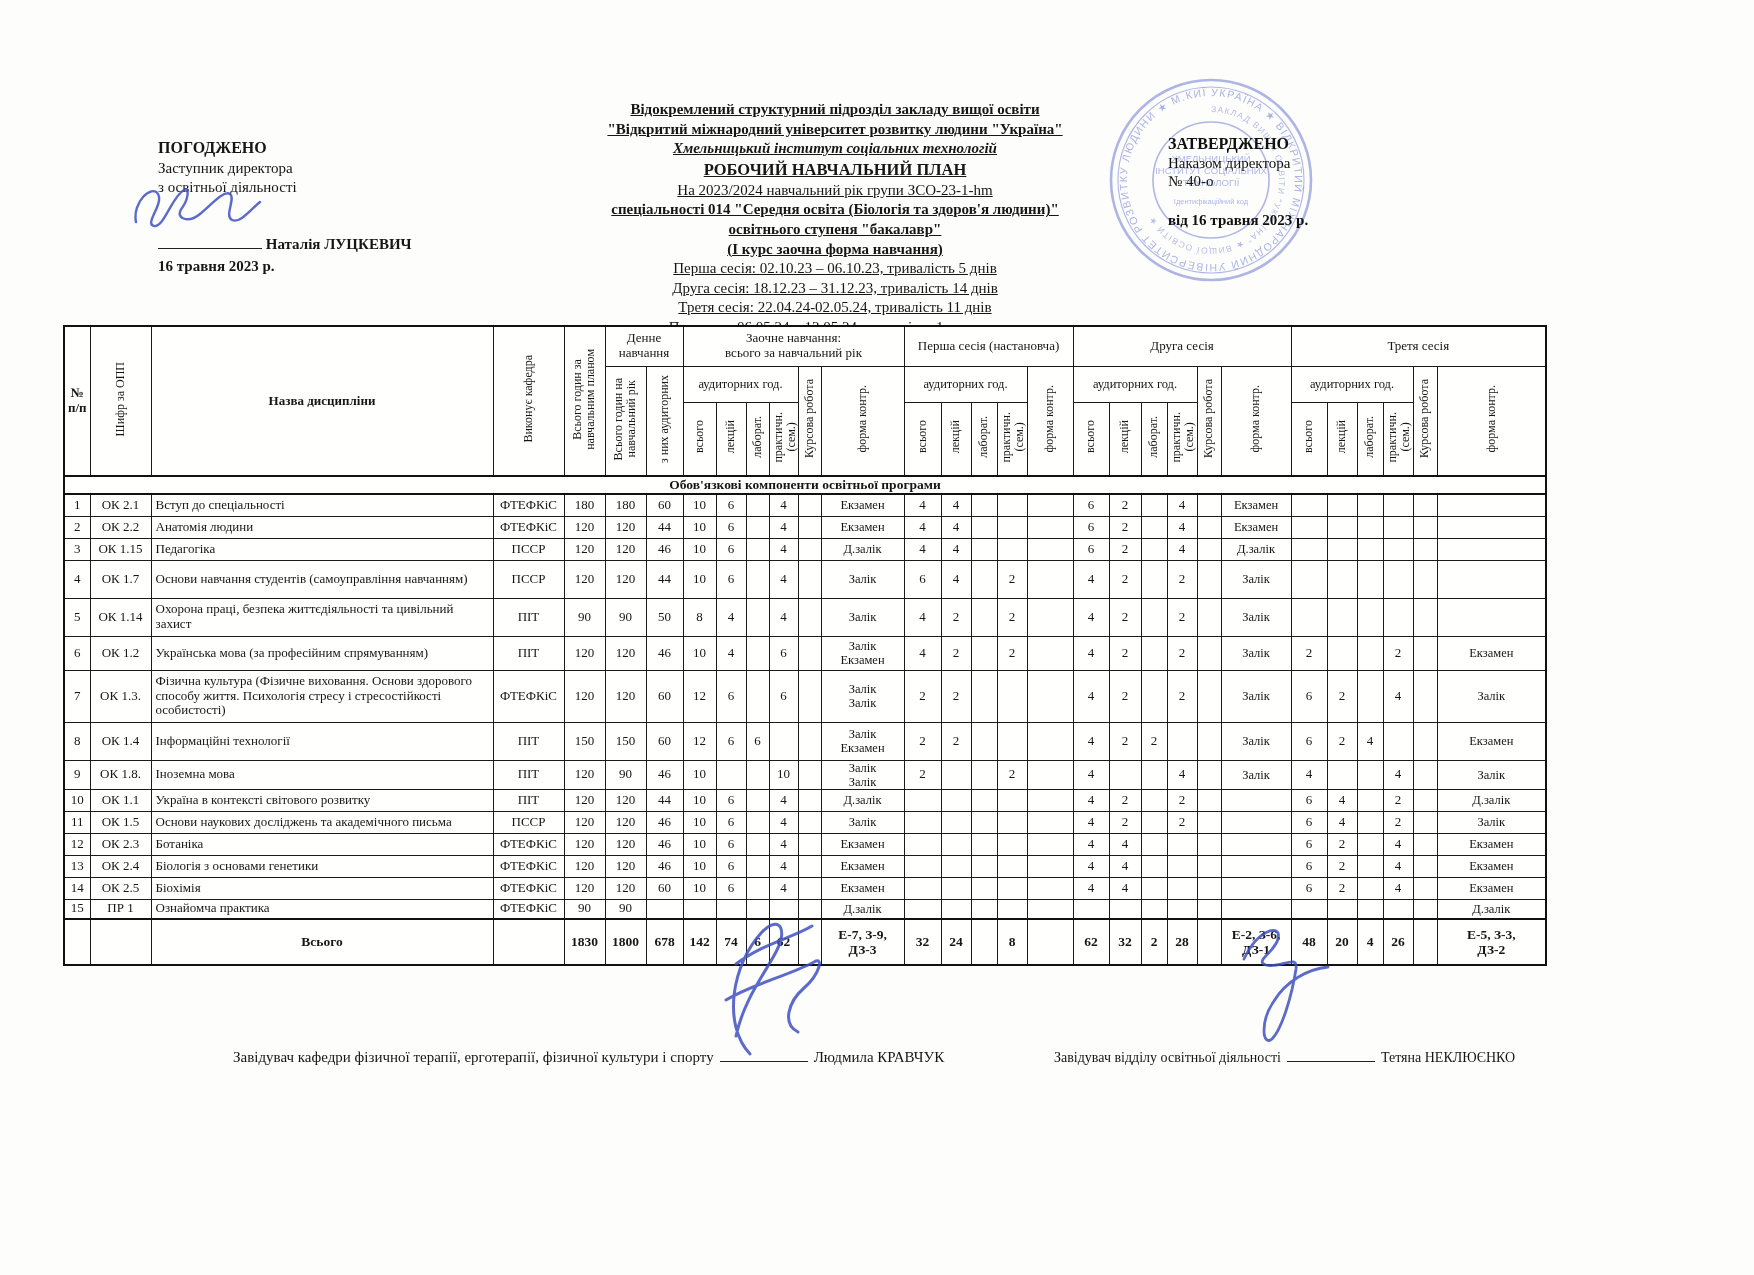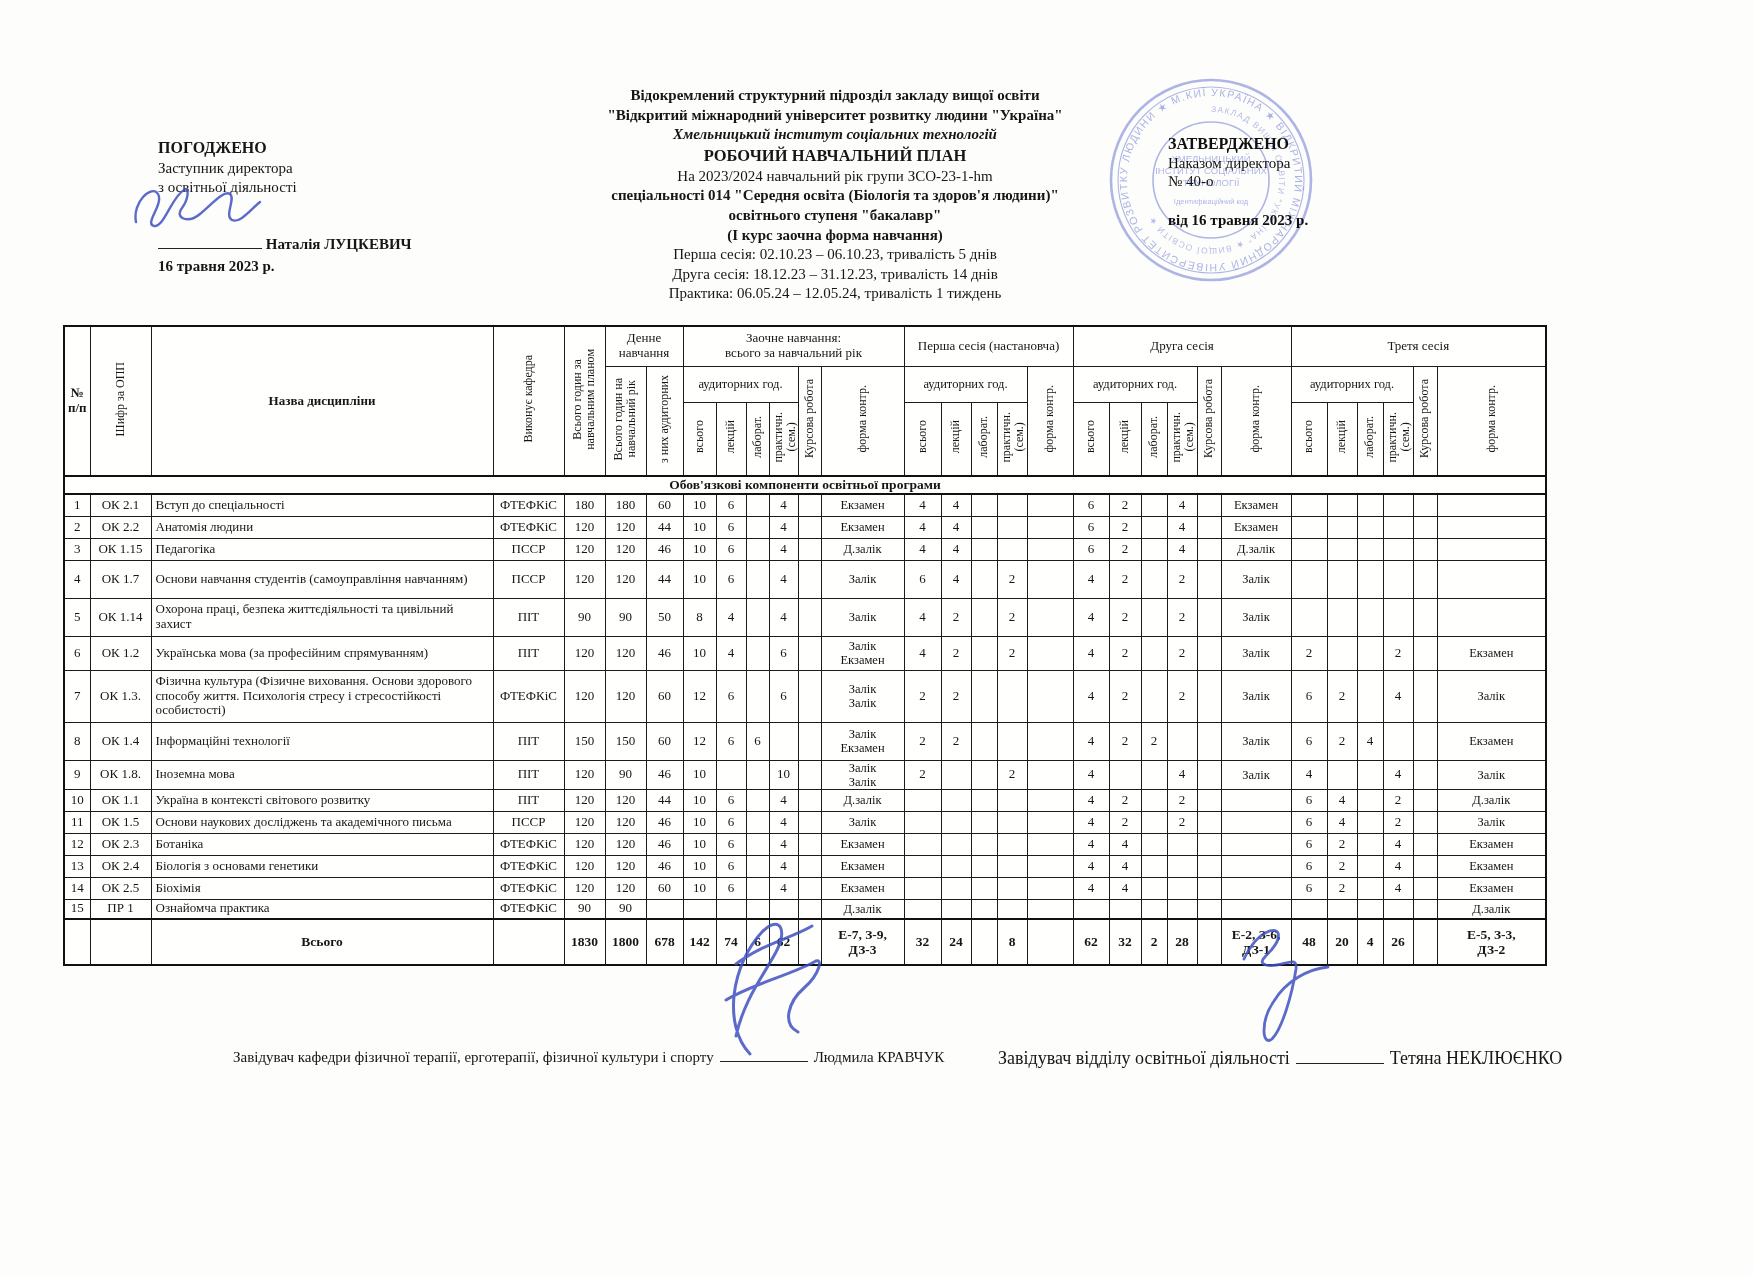--- a/index.html
+++ b/index.html
@@ -5,21 +5,21 @@
   html,body{margin:0;padding:0;}
   body{
     width:1754px;height:1275px;position:relative;
     background:#fdfdfb;
     font-family:"Liberation Serif","DejaVu Serif",serif;
     color:#161616;
     overflow:hidden;
   }
   .abs{position:absolute;}
   
-  .doc-header{left:420px;top:86px;width:830px;text-align:center;line-height:19.6px;font-size:15px;}
+  .doc-header{left:420px;top:100px;width:830px;text-align:center;line-height:19.6px;font-size:15px;text-decoration:underline;}
   .doc-header .b{font-weight:bold;}
   .doc-header .i{font-style:italic;}
   .doc-header .big{font-size:16.5px;line-height:22px;}
   
   .approve-left{left:158px;top:138px;width:300px;font-size:15px;line-height:19px;}
   .approve-left .ttl{font-weight:bold;font-size:16px;margin-bottom:2px;}
   .sign-row{margin-top:38px;}
   .sigline{display:inline-block;width:104px;border-bottom:1.3px solid #222;height:13px;}
   .person{font-weight:bold;font-size:15px;}
   .date-line{font-weight:bold;margin-top:3px;}
@@ -45,37 +45,38 @@
   td.c-name{text-align:left;padding:1px 4px;}
   td.c-forma{white-space:pre-line;font-size:12.5px;}
   tr.section-row td{font-weight:bold;font-size:13.5px;border-top:2px solid #111;border-bottom:2px solid #111;}
   tr.totals td{font-weight:bold;border-top:2px solid #111;font-size:13.5px;}
   tr.totals td.c-center{text-align:center;}
   
   .sig{pointer-events:none;z-index:6;}
   .sig path{fill:none;stroke:#3f51c1;stroke-linecap:round;opacity:.85;}
   
   .footer-left{left:233px;top:1048px;font-size:15px;}
-  .footer-right{left:998px;top:1048px;font-size:18px;}
+  .footer-right{left:1054px;top:1048px;font-size:14px;}
   .f-sigline{display:inline-block;width:88px;border-bottom:1.3px solid #222;height:13px;margin:0 6px;}
 </style>
 </head>
 <body>
 
 <div class="abs doc-header">
   <div class="b">Відокремлений структурний підрозділ закладу вищої освіти</div>
   <div class="b">"Відкритий міжнародний університет розвитку людини "Україна"</div>
   <div class="b i">Хмельницький інститут соціальних технологій</div>
   <div class="b big">РОБОЧИЙ НАВЧАЛЬНИЙ ПЛАН</div>
   <div>На 2023/2024 навчальний рік групи ЗСО-23-1-hm</div>
   <div class="b">спеціальності 014 "Середня освіта (Біологія та здоров'я людини)"</div>
   <div class="b">освітнього ступеня "бакалавр"</div>
   <div class="b">(І курс заочна форма навчання)</div>
   <div>Перша сесія: 02.10.23 – 06.10.23, тривалість 5 днів</div>
   <div>Друга сесія:  18.12.23 – 31.12.23, тривалість 14 днів</div>
+  <div>Третя сесія: 22.04.24-02.05.24,  тривалість 11 днів</div>
   <div>Практика: 06.05.24 – 12.05.24,  тривалість 1 тиждень</div>
 </div>
 
 <div class="abs approve-left">
   <div class="ttl">ПОГОДЖЕНО</div>
   <div>Заступник директора</div>
   <div>з освітньої діяльності</div>
   <div class="sign-row">
     <span class="sigline"></span>
     <span class="person">Наталія ЛУЦКЕВИЧ</span>

